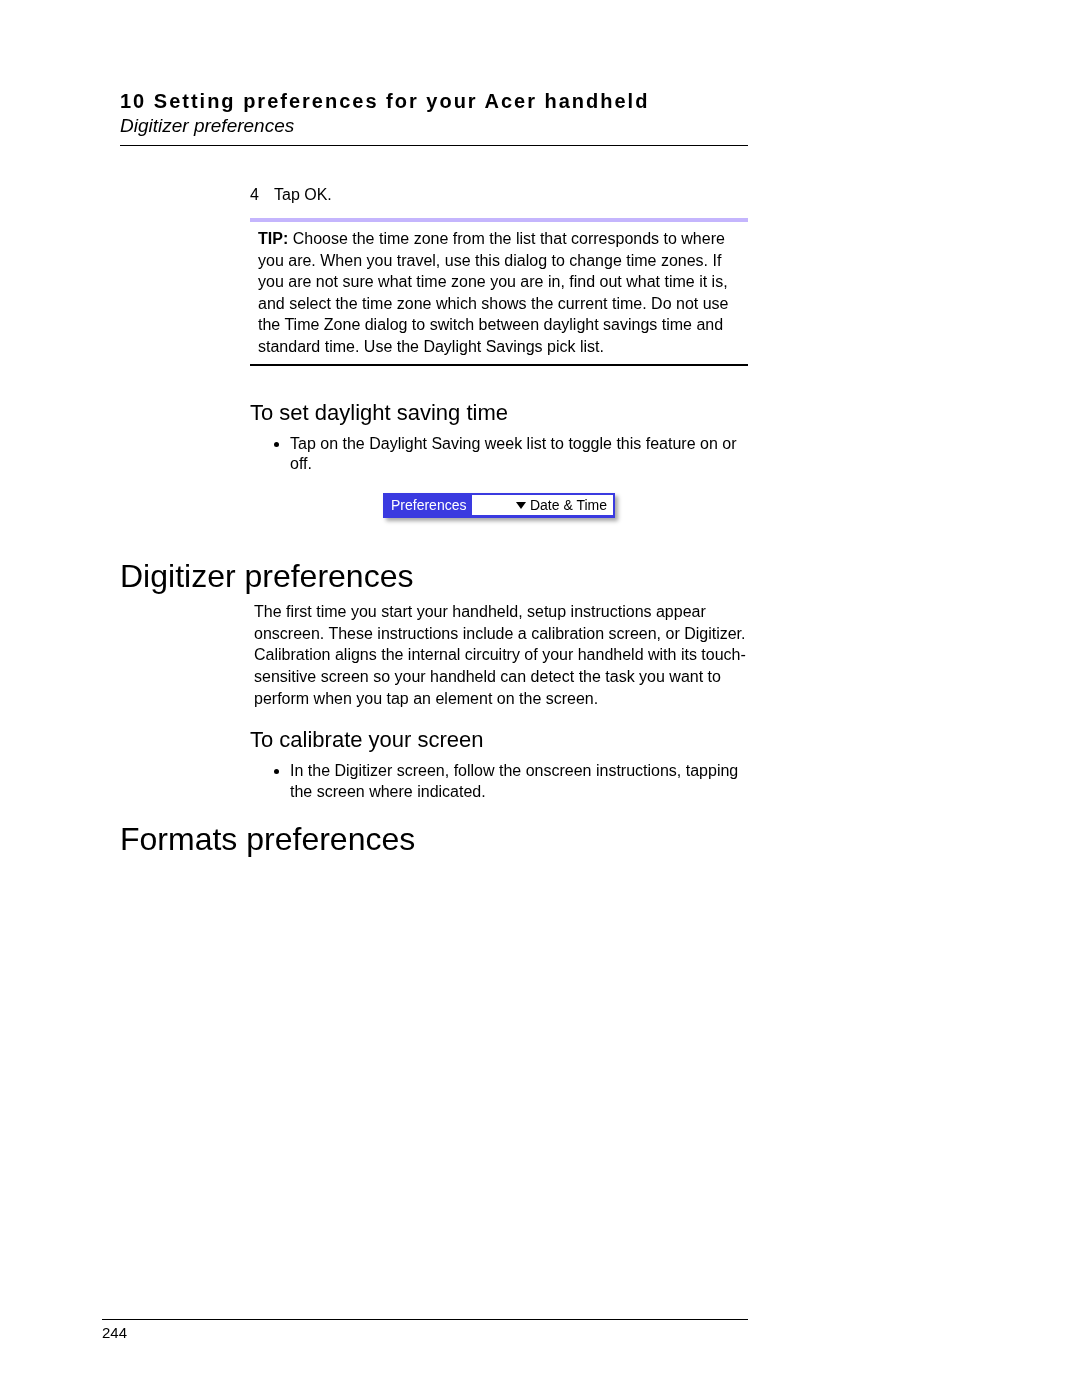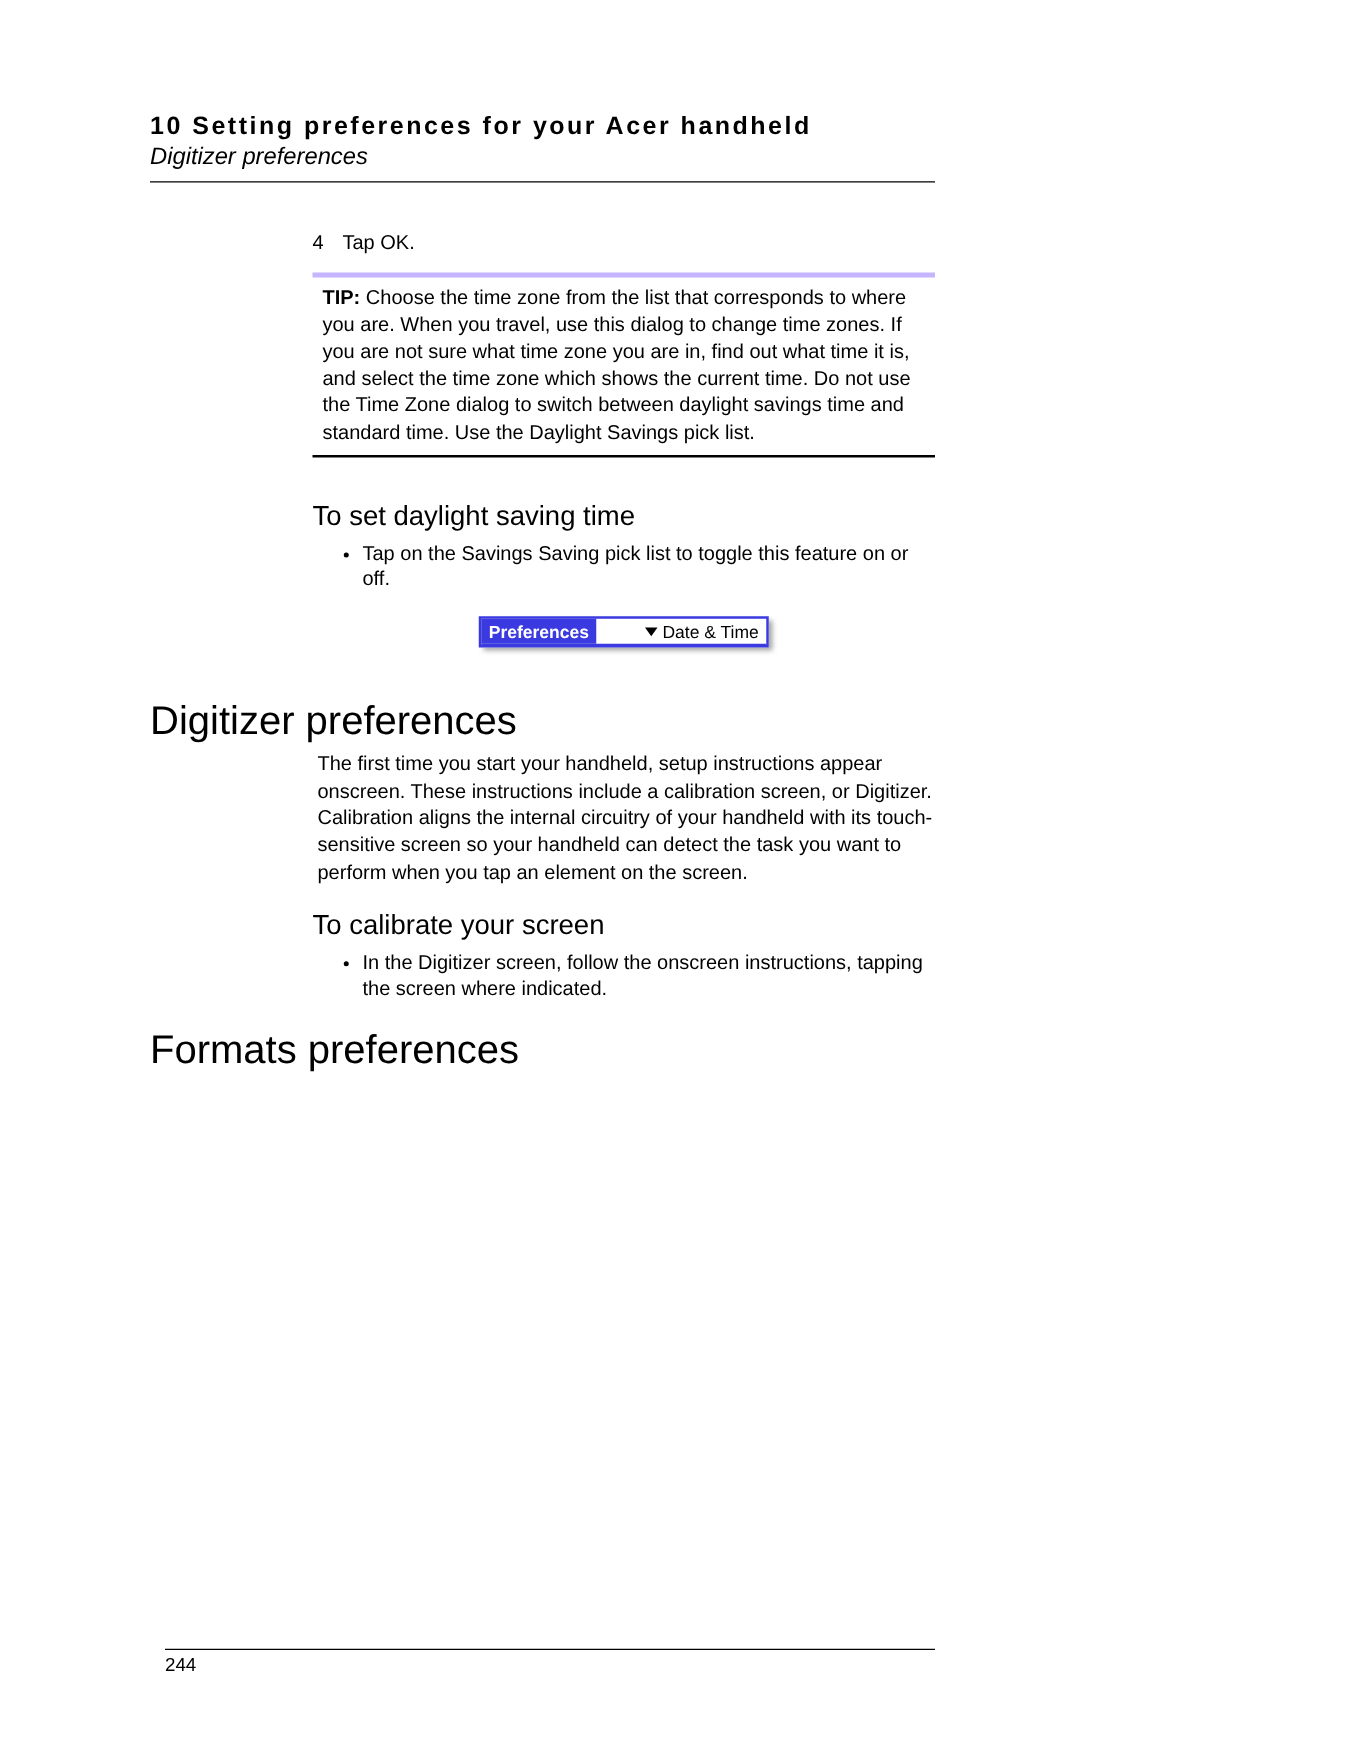--- a/index.html
+++ b/index.html
@@ -86,21 +86,21 @@
   }
   .palm-header {
     display: flex;
     align-items: center;
     height: 20px;
     border-bottom: 1px solid #3a3ae0;
   }
   .palm-title {
     background: #3a3ae0;
     color: #fff;
-    font-weight: 700;
+    font-weight: 400;
     padding: 1px 6px 2px 6px;
     height: 100%;
     box-sizing: border-box;
     display: flex;
     align-items: center;
   }
   .palm-menu {
     margin-left: auto;
     padding-right: 6px;
     display: flex;
@@ -158,21 +158,21 @@
     font-weight: 400;
     margin: 10px 0 6px 0;
   }
   p.body {
     margin: 0 0 12px 4px;
     font-size: 16px;
     line-height: 1.35;
   }
   .footer {
     position: absolute;
-    left: 132px;
+    left: 102px;
     right: 120px;
     bottom: 56px;
   }
   .footer hr {
     border: none;
     border-top: 1px solid #000;
     margin: 0 0 4px 0;
   }
   .footer .pg {
     font-size: 15px;
@@ -196,21 +196,21 @@
       <span>Tap OK.</span>
     </div>
 
     <div class="tip-box">
       <b>TIP:</b>
       <span>Choose the time zone from the list that corresponds to where you are. When you travel, use this dialog to change time zones. If you are not sure what time zone you are in, find out what time it is, and select the time zone which shows the current time. Do not use the Time Zone dialog to switch between daylight savings time and standard time. Use the Daylight Savings pick list.</span>
     </div>
 
     <h3 class="sub">To set daylight saving time</h3>
     <ul class="bullets">
-      <li>Tap on the Savings Saving pick list to toggle this feature on or off.</li>
+      <li>Tap on the Daylight Saving week list to toggle this feature on or off.</li>
     </ul>
 
     <div class="palm-wrap">
       <div class="palm">
         <div class="palm-header">
           <div class="palm-title">Preferences</div>
           <div class="palm-menu">
             <span class="tri-down"></span>
             <span>Date &amp; Time</span>
           </div>

